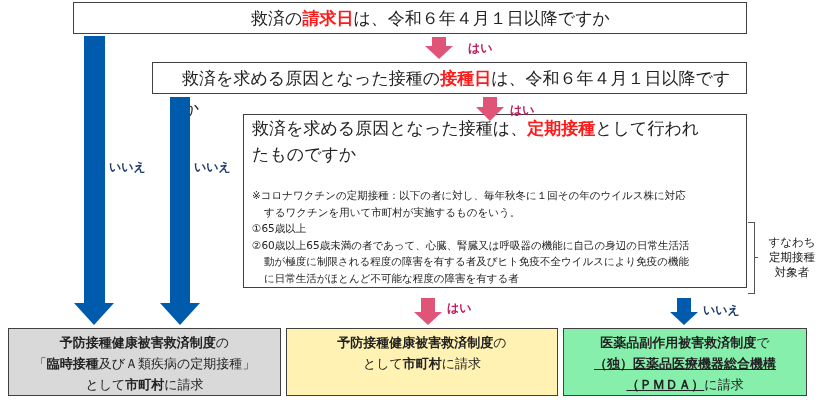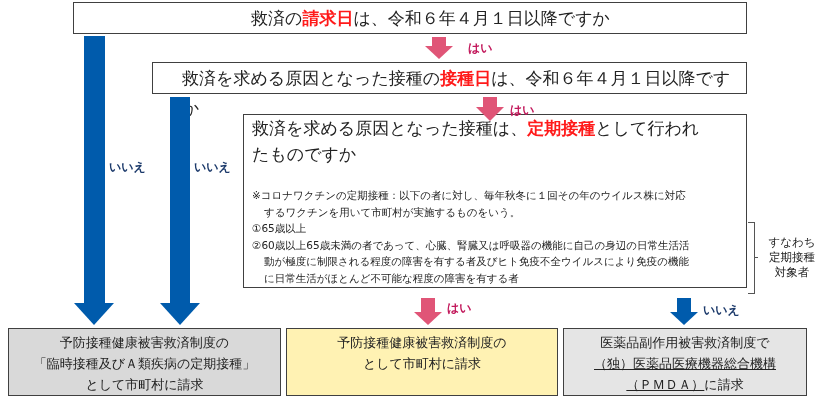--- a/index.html
+++ b/index.html
@@ -15,22 +15,22 @@
   .red { color:#ff1a1a; font-weight:bold; }
   .shaft { position:absolute; background:#005bac; }
   .ahead { position:absolute; width:0; height:0; border-style:solid; }
   .label { position:absolute; font-weight:bold; font-size:12px; }
   .no { color:#1c3a6b; }
   .yes { color:#c2185b; }
   .res { position:absolute; box-sizing:border-box; border:1.5px solid #404040; text-align:center;
          font-size:13px; line-height:21px; padding-top:3px; }
   .gray { left:8px; top:328px; width:273px; height:68px; background:#d9d9d9; }
   .yellow { left:286px; top:328px; width:272px; height:68px; background:#fff2b3; }
-  .pink { left:563px; top:328px; width:244px; height:68px; background:#e5e5e5; }
-  .b { font-weight:normal; }
+  .pink { left:563px; top:328px; width:244px; height:68px; background:#86efac; }
+  .b { font-weight:bold; }
   .u { text-decoration:underline; }
   .bracket { position:absolute; left:748px; top:222px; width:6px; height:70px;
              border-top:1px solid #555; border-right:1px solid #555; border-bottom:1px solid #555; }
   .bracket-tick { position:absolute; left:754px; top:257px; width:4px; height:1px; background:#555; }
   .side-note { position:absolute; left:762px; top:235px; width:60px; font-size:11.5px; line-height:15px; text-align:center; }
 </style>
 </head>
 <body>
 
 <div class="box q1">

